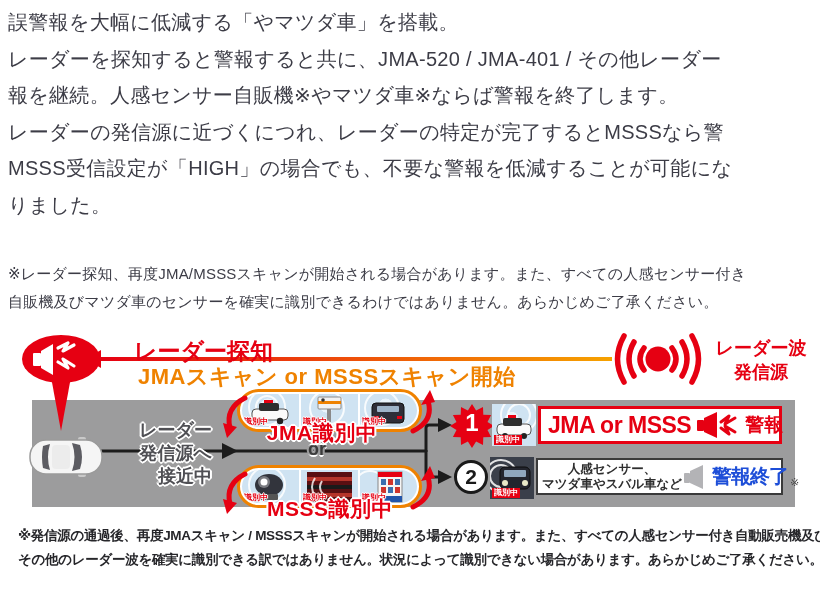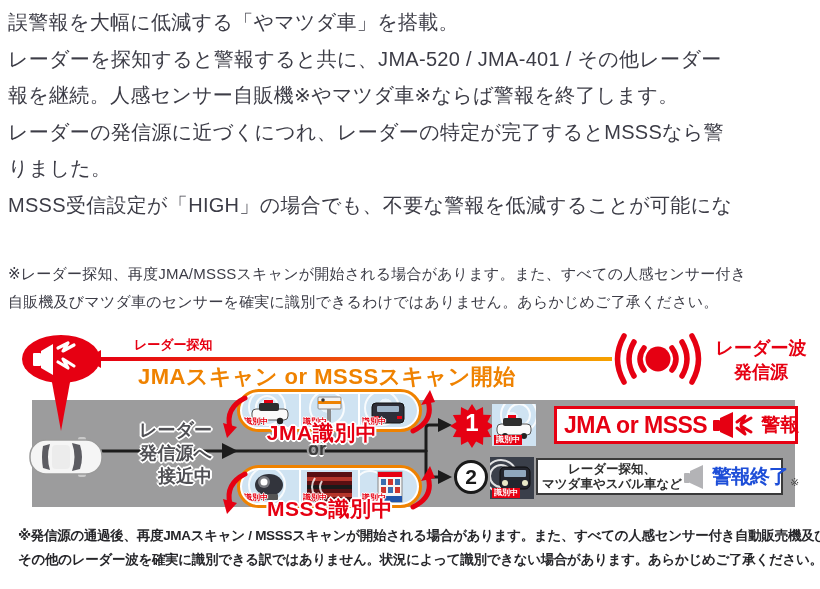--- a/index.html
+++ b/index.html
@@ -20,21 +20,21 @@
   
   .diagram{position:absolute;left:0;top:335px;width:820px;height:190px;}
   .band{position:absolute;left:32px;top:65px;width:763px;height:107px;background:#9c9c9d;z-index:1;}
 
   .balloon{position:absolute;left:20px;top:0;z-index:4;}
   .arrow-line{position:absolute;left:100px;top:22px;width:512px;height:3.5px;
               background:linear-gradient(to right,#e60012,#f6a200);z-index:3;}
   .arrow-line-head{position:absolute;left:85px;top:15px;width:0;height:0;z-index:3;
               border-top:9px solid transparent;border-bottom:9px solid transparent;
               border-right:16px solid #e60012;}
-  .lbl-radar-detect{position:absolute;left:134px;top:1px;font-size:13px;font-weight:bold;
+  .lbl-radar-detect{position:absolute;left:134px;top:1px;font-size:23px;font-weight:bold;
               color:#e60012;z-index:3;}
   .lbl-scan-start{position:absolute;left:138px;top:27px;font-size:22px;font-weight:bold;
               color:#ef8200;z-index:3;letter-spacing:.5px;}
   .radar-icon{position:absolute;left:606px;top:-4px;z-index:3;}
   .lbl-radar-source{position:absolute;left:708px;top:1px;width:106px;text-align:center;
               font-size:18px;line-height:24px;font-weight:bold;color:#e60012;z-index:3;}
 
   .car{position:absolute;left:28px;top:100px;z-index:3;}
   .lbl-approach{position:absolute;left:96px;top:85px;width:116px;text-align:right;z-index:3;
               font-size:18px;line-height:23px;font-weight:bold;color:#4f4f54;
@@ -68,21 +68,21 @@
   .lbl-scan.msss{left:250px;top:160px;width:160px;}
 
   .star{position:absolute;left:448px;top:67px;width:48px;height:48px;z-index:3;}
   .star-num{position:absolute;left:448px;top:74px;width:48px;text-align:center;z-index:4;
         font-size:24px;font-weight:bold;color:#fff;}
   .b-tile{position:absolute;width:44px;height:42px;overflow:hidden;z-index:3;
         background:radial-gradient(circle at 45% 35%, #eaf4fc 0 18%, #cfe3f2 19% 100%);}
   .b1-tile{left:492px;top:69px;} .b2-tile{left:490px;top:122px;background:#3a3f4a;}
   .box1{position:absolute;left:538px;top:71px;width:244px;height:38px;box-sizing:border-box;
         background:#fff;border:3px solid #e60012;display:flex;align-items:center;gap:6px;
-        padding:0 7px;z-index:3;margin-left:16px;}
+        padding:0 7px;z-index:3;}
   .box1-title{font-size:23px;font-weight:bold;color:#e60012;white-space:nowrap;letter-spacing:-.5px;}
   .box1-alert{font-size:19px;font-weight:bold;color:#e60012;white-space:nowrap;}
   .circle2{position:absolute;left:454px;top:125px;width:34px;height:34px;box-sizing:border-box;
         border:3px solid #1a1a1a;border-radius:50%;background:#fff;z-index:3;
         display:flex;align-items:center;justify-content:center;
         font-size:21px;font-weight:bold;color:#1a1a1a;}
   .box2{position:absolute;left:536px;top:123px;width:247px;height:37px;box-sizing:border-box;
         background:#fff;border:2px solid #3a3a3a;display:flex;align-items:center;gap:2px;
         padding:0 4px;z-index:3;}
   .box2-lines{width:140px;text-align:center;font-size:12.5px;line-height:15px;font-weight:bold;
@@ -94,22 +94,22 @@
 </head>
 <body>
 
 <div class="page">
 
   <div class="intro">
     <div class="line">誤警報を大幅に低減する「やマツダ車」を搭載。</div>
     <div class="line">レーダーを探知すると警報すると共に、JMA-520 / JMA-401 / その他レーダー</div>
     <div class="line">報を継続。人感センサー自販機※やマツダ車※ならば警報を終了します。</div>
     <div class="line">レーダーの発信源に近づくにつれ、レーダーの特定が完了するとMSSSなら警</div>
+    <div class="line">MSSS受信設定が「HIGH」の場合でも、不要な警報を低減することが可能にな</div>
     <div class="line">りました。</div>
-    <div class="line">MSSS受信設定が「HIGH」の場合でも、不要な警報を低減することが可能にな</div>
   </div>
 
   <div class="note-top">
     <div class="line">※レーダー探知、再度JMA/MSSSスキャンが開始される場合があります。また、すべての人感センサー付き</div>
     <div class="line">自販機及びマツダ車のセンサーを確実に識別できるわけではありません。あらかじめご了承ください。</div>
   </div>
 
   <div class="diagram">
 
     <div class="band"></div>
@@ -313,21 +313,21 @@
       <svg width="44" height="42" viewBox="0 0 44 42" style="position:absolute;left:0;top:0;">
         <rect x="10" y="10" width="30" height="22" rx="5" fill="#23252e" stroke="#0d0d0d"></rect>
         <rect x="14" y="13" width="22" height="7" rx="1" fill="#8fa6bd"></rect>
         <circle cx="15" cy="26" r="3" fill="#e8e8c8"></circle>
           <circle cx="35" cy="26" r="3" fill="#e8e8c8"></circle>
       </svg>
       <span class="cap-chip">識別中</span>
     </div>
     <div class="box2">
       <div class="box2-lines">
-        <div class="line">レーダー探知、</div>
+        <div class="line">人感センサー、</div>
         <div class="line">マツダ車やスバル車など</div>
       </div>
       <span class="icon">
         <svg width="26" height="26" viewBox="0 0 26 26">
           <rect x="0" y="9" width="6" height="10" rx="1" fill="#b3b3b6"></rect>
           <polygon points="6,7 19,1 19,25 6,19" fill="#b3b3b6"></polygon>
         </svg>
       </span>
       <span class="box2-alert">警報終了</span>
       <span class="box2-mark">※</span>

